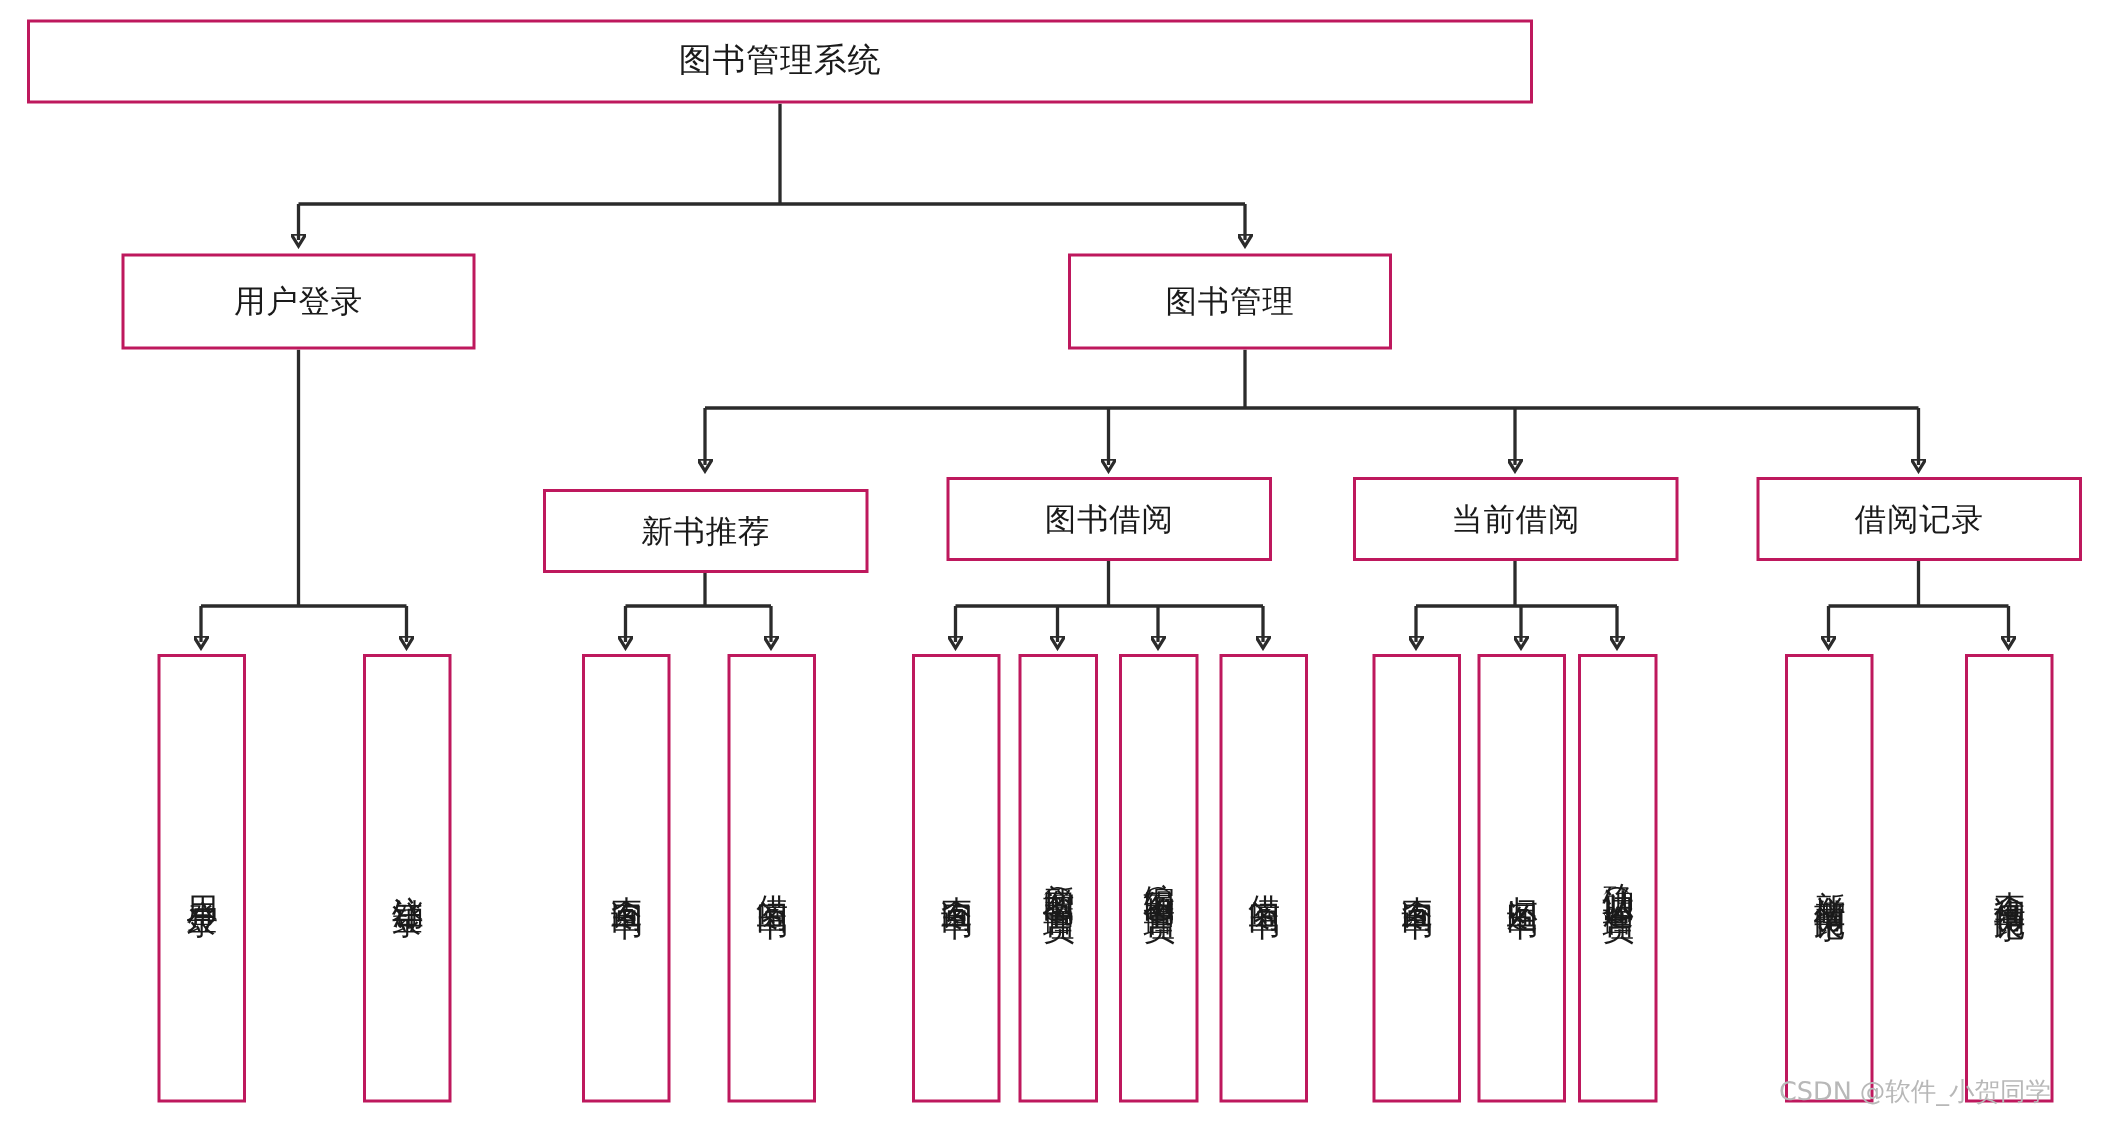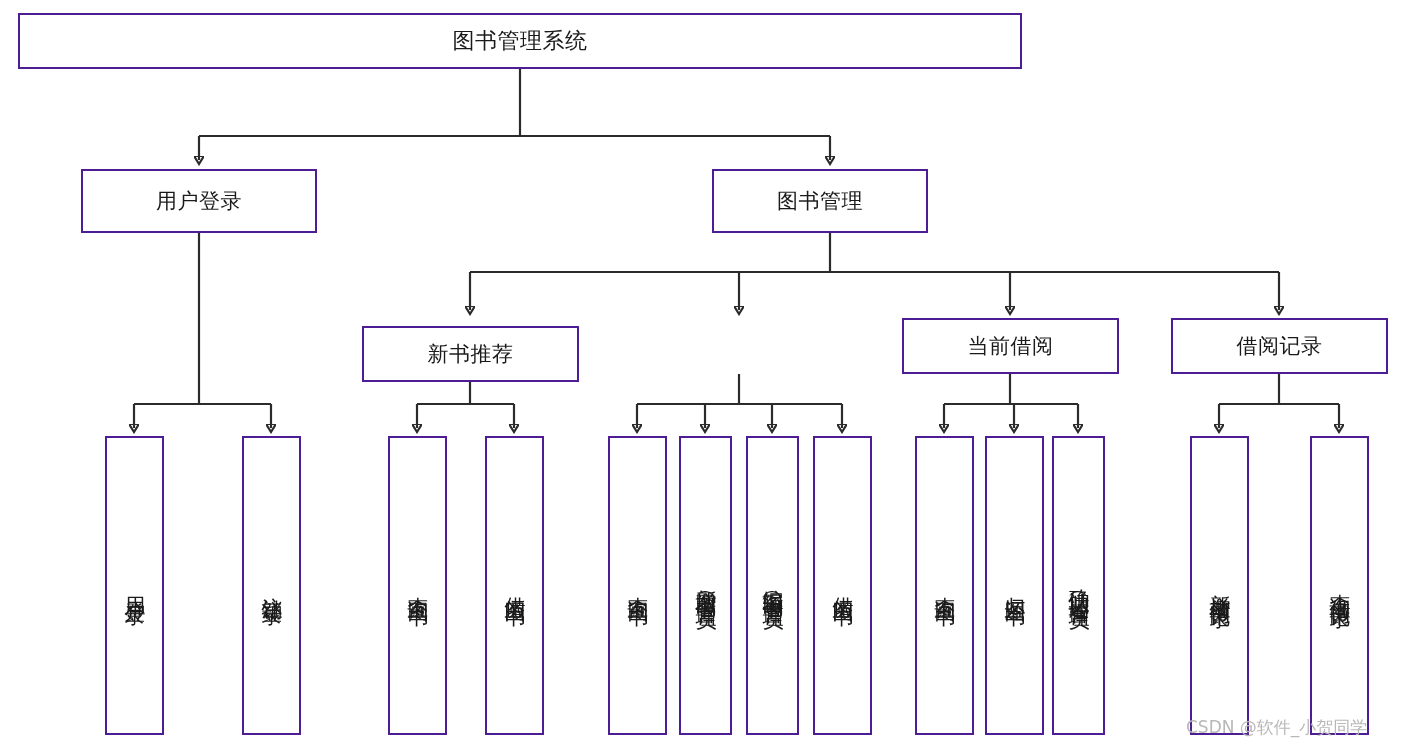--- a/index.html
+++ b/index.html
@@ -14,21 +14,21 @@
     position: relative;
     width: 1405px;
     height: 747px;
     background: #ffffff;
     overflow: hidden;
   }
   .node {
     position: absolute;
     box-sizing: border-box;
     background: #ffffff;
-    border: 2px solid #4c1d95;
+    border: 2px solid #be185d;
     display: flex;
     align-items: center;
     justify-content: center;
     color: #1a1a1a;
   }
   .node .label {
     display: block;
     text-align: center;
     line-height: 1.05;
     letter-spacing: 0.5px;
@@ -138,20 +138,23 @@
   <div class="node h" style="left:81px; top:169px; width:236px; height:64px;">
     <span class="label">用户登录</span>
   </div>
   <div class="node h" style="left:712px; top:169px; width:216px; height:64px;">
     <span class="label">图书管理</span>
   </div>
 
   <div class="node h" style="left:362px; top:326px; width:217px; height:56px;">
     <span class="label">新书推荐</span>
   </div>
+  <div class="node h" style="left:631px; top:318px; width:217px; height:56px;">
+    <span class="label">图书借阅</span>
+  </div>
   <div class="node h" style="left:1171px; top:318px; width:217px; height:56px;">
     <span class="label">借阅记录</span>
   </div>
   <div class="node h" style="left:902px; top:318px; width:217px; height:56px;">
     <span class="label">当前借阅</span>
   </div>
 
   <div class="node v" style="left:105px; top:436px; width:59px; height:299px;">
     <span class="label">用户登录</span>
   </div>

